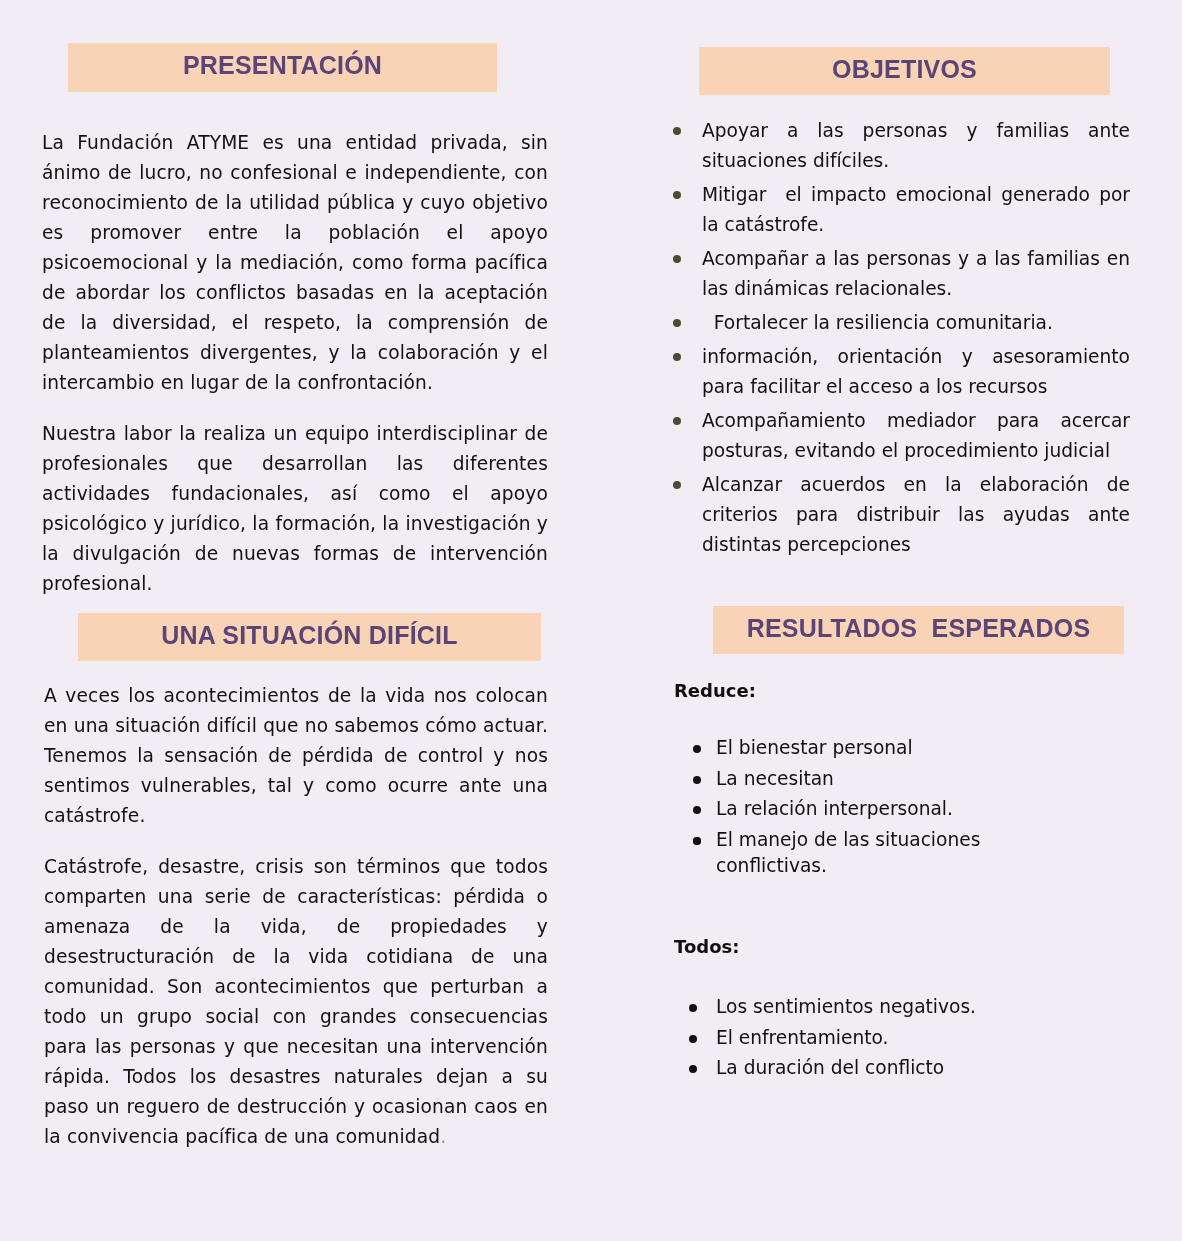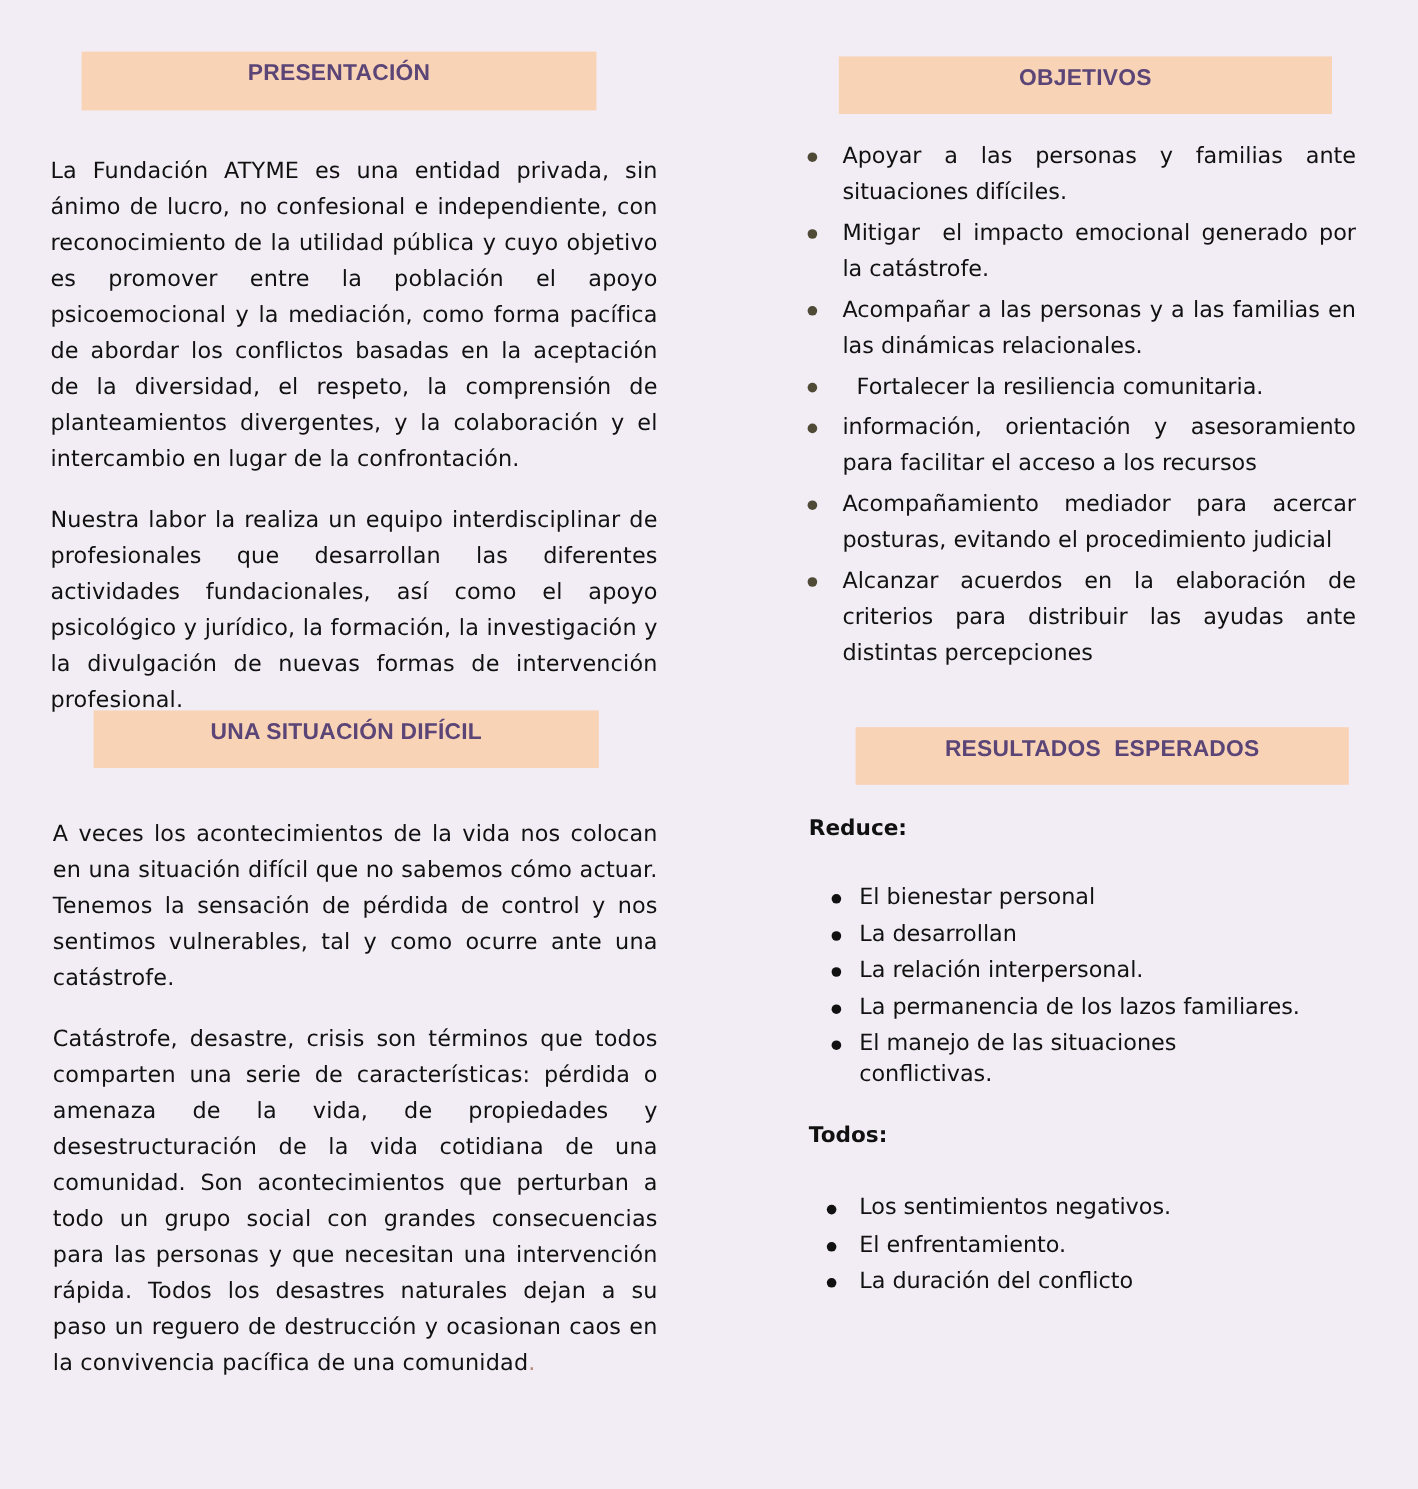--- a/index.html
+++ b/index.html
@@ -10,21 +10,21 @@
     overflow: hidden;
     font-family: "DejaVu Sans", sans-serif;
     color: #111;
   }
   .hdr {
     position: absolute;
     background: #f9d3b6;
     color: #5b4577;
     font-family: "Liberation Sans", sans-serif;
     font-weight: bold;
-    font-size: 19px;
+    font-size: 25px;
     text-align: center;
     letter-spacing: 0.2px;
     box-sizing: border-box;
     padding-top: 8px;
   }
   .para {
     position: absolute;
     font-size: 18.6px;
     line-height: 30px;
     text-align: justify;
@@ -79,21 +79,21 @@
 <body>
 
 <div class="hdr" style="left:68px; top:43px; width:429px; height:49px;">
   <span>PRESENTACIÓN</span>
 </div>
 
 <p class="para" style="left:42px; top:128px; width:506px;">La Fundación ATYME es una entidad privada, sin ánimo de lucro, no confesional e independiente, con reconocimiento de la utilidad pública y cuyo objetivo es promover entre la población el apoyo psicoemocional y la mediación, como forma pacífica de abordar los conflictos basadas en la aceptación de la diversidad, el respeto, la comprensión de planteamientos divergentes, y la colaboración y el intercambio en lugar de la confrontación.</p>
 
 <p class="para" style="left:42px; top:419px; width:506px;">Nuestra labor la realiza un equipo interdisciplinar de profesionales que desarrollan las diferentes actividades fundacionales, así como el apoyo psicológico y jurídico, la formación, la investigación y la divulgación de nuevas formas de intervención profesional.</p>
 
-<div class="hdr" style="left:78px; top:592px; width:421px; height:48px;">
+<div class="hdr" style="left:78px; top:613px; width:463px; height:48px;">
   <span>UNA SITUACIÓN DIFÍCIL</span>
 </div>
 
 <p class="para" style="left:44px; top:681px; width:504px;">A veces los acontecimientos de la vida nos colocan en una situación difícil que no sabemos cómo actuar. Tenemos la sensación de pérdida de control y nos sentimos vulnerables, tal y como ocurre ante una catástrofe.</p>
 
 <p class="para" style="left:44px; top:852px; width:504px;"><span>Catástrofe, desastre, crisis son términos que todos comparten una serie de características: pérdida o amenaza de la vida, de propiedades y desestructuración de la vida cotidiana de una comunidad. Son acontecimientos que perturban a todo un grupo social con grandes consecuencias para las personas y que necesitan una intervención rápida. Todos los desastres naturales dejan a su paso un reguero de destrucción y ocasionan caos en la convivencia pacífica de una comunidad</span><span class="tail-dot">.</span></p>
 
 <div class="hdr" style="left:699px; top:47px; width:411px; height:48px;">
   <span>OBJETIVOS</span>
 </div>
@@ -109,23 +109,23 @@
 </ul>
 
 <div class="hdr" style="left:713px; top:606px; width:411px; height:48px;">
   <span style="white-space:pre">RESULTADOS  ESPERADOS</span>
 </div>
 
 <div class="sub" style="left:674px; top:680px;">Reduce:</div>
 
 <ul class="res" style="left:688px; top:735px; width:420px;">
   <li><span class="dot"></span><span>El bienestar personal</span></li>
-  <li><span class="dot"></span><span>La desarrollan</span></li>
+  <li><span class="dot"></span><span>La necesitan</span></li>
   <li><span class="dot"></span><span>La relación interpersonal.</span></li>
-  <li><span class="dot"></span><span>La permanencia de los lazos familiares.</span></li>
+  <li><span class="dot"></span></li>
   <li style="width:270px"><span class="dot"></span><span>El manejo de las situaciones conflictivas.</span></li>
 </ul>
 
 <div class="sub" style="left:674px; top:936px;">Todos:</div>
 
 <ul class="res red" style="left:674px; top:994px; width:440px;">
   <li><span class="dot" style="left:15px"></span><span>Los sentimientos negativos.</span></li>
   <li><span class="dot" style="left:15px"></span><span>El enfrentamiento.</span></li>
   <li><span class="dot" style="left:15px"></span><span>La duración del conflicto</span></li>
 </ul>

